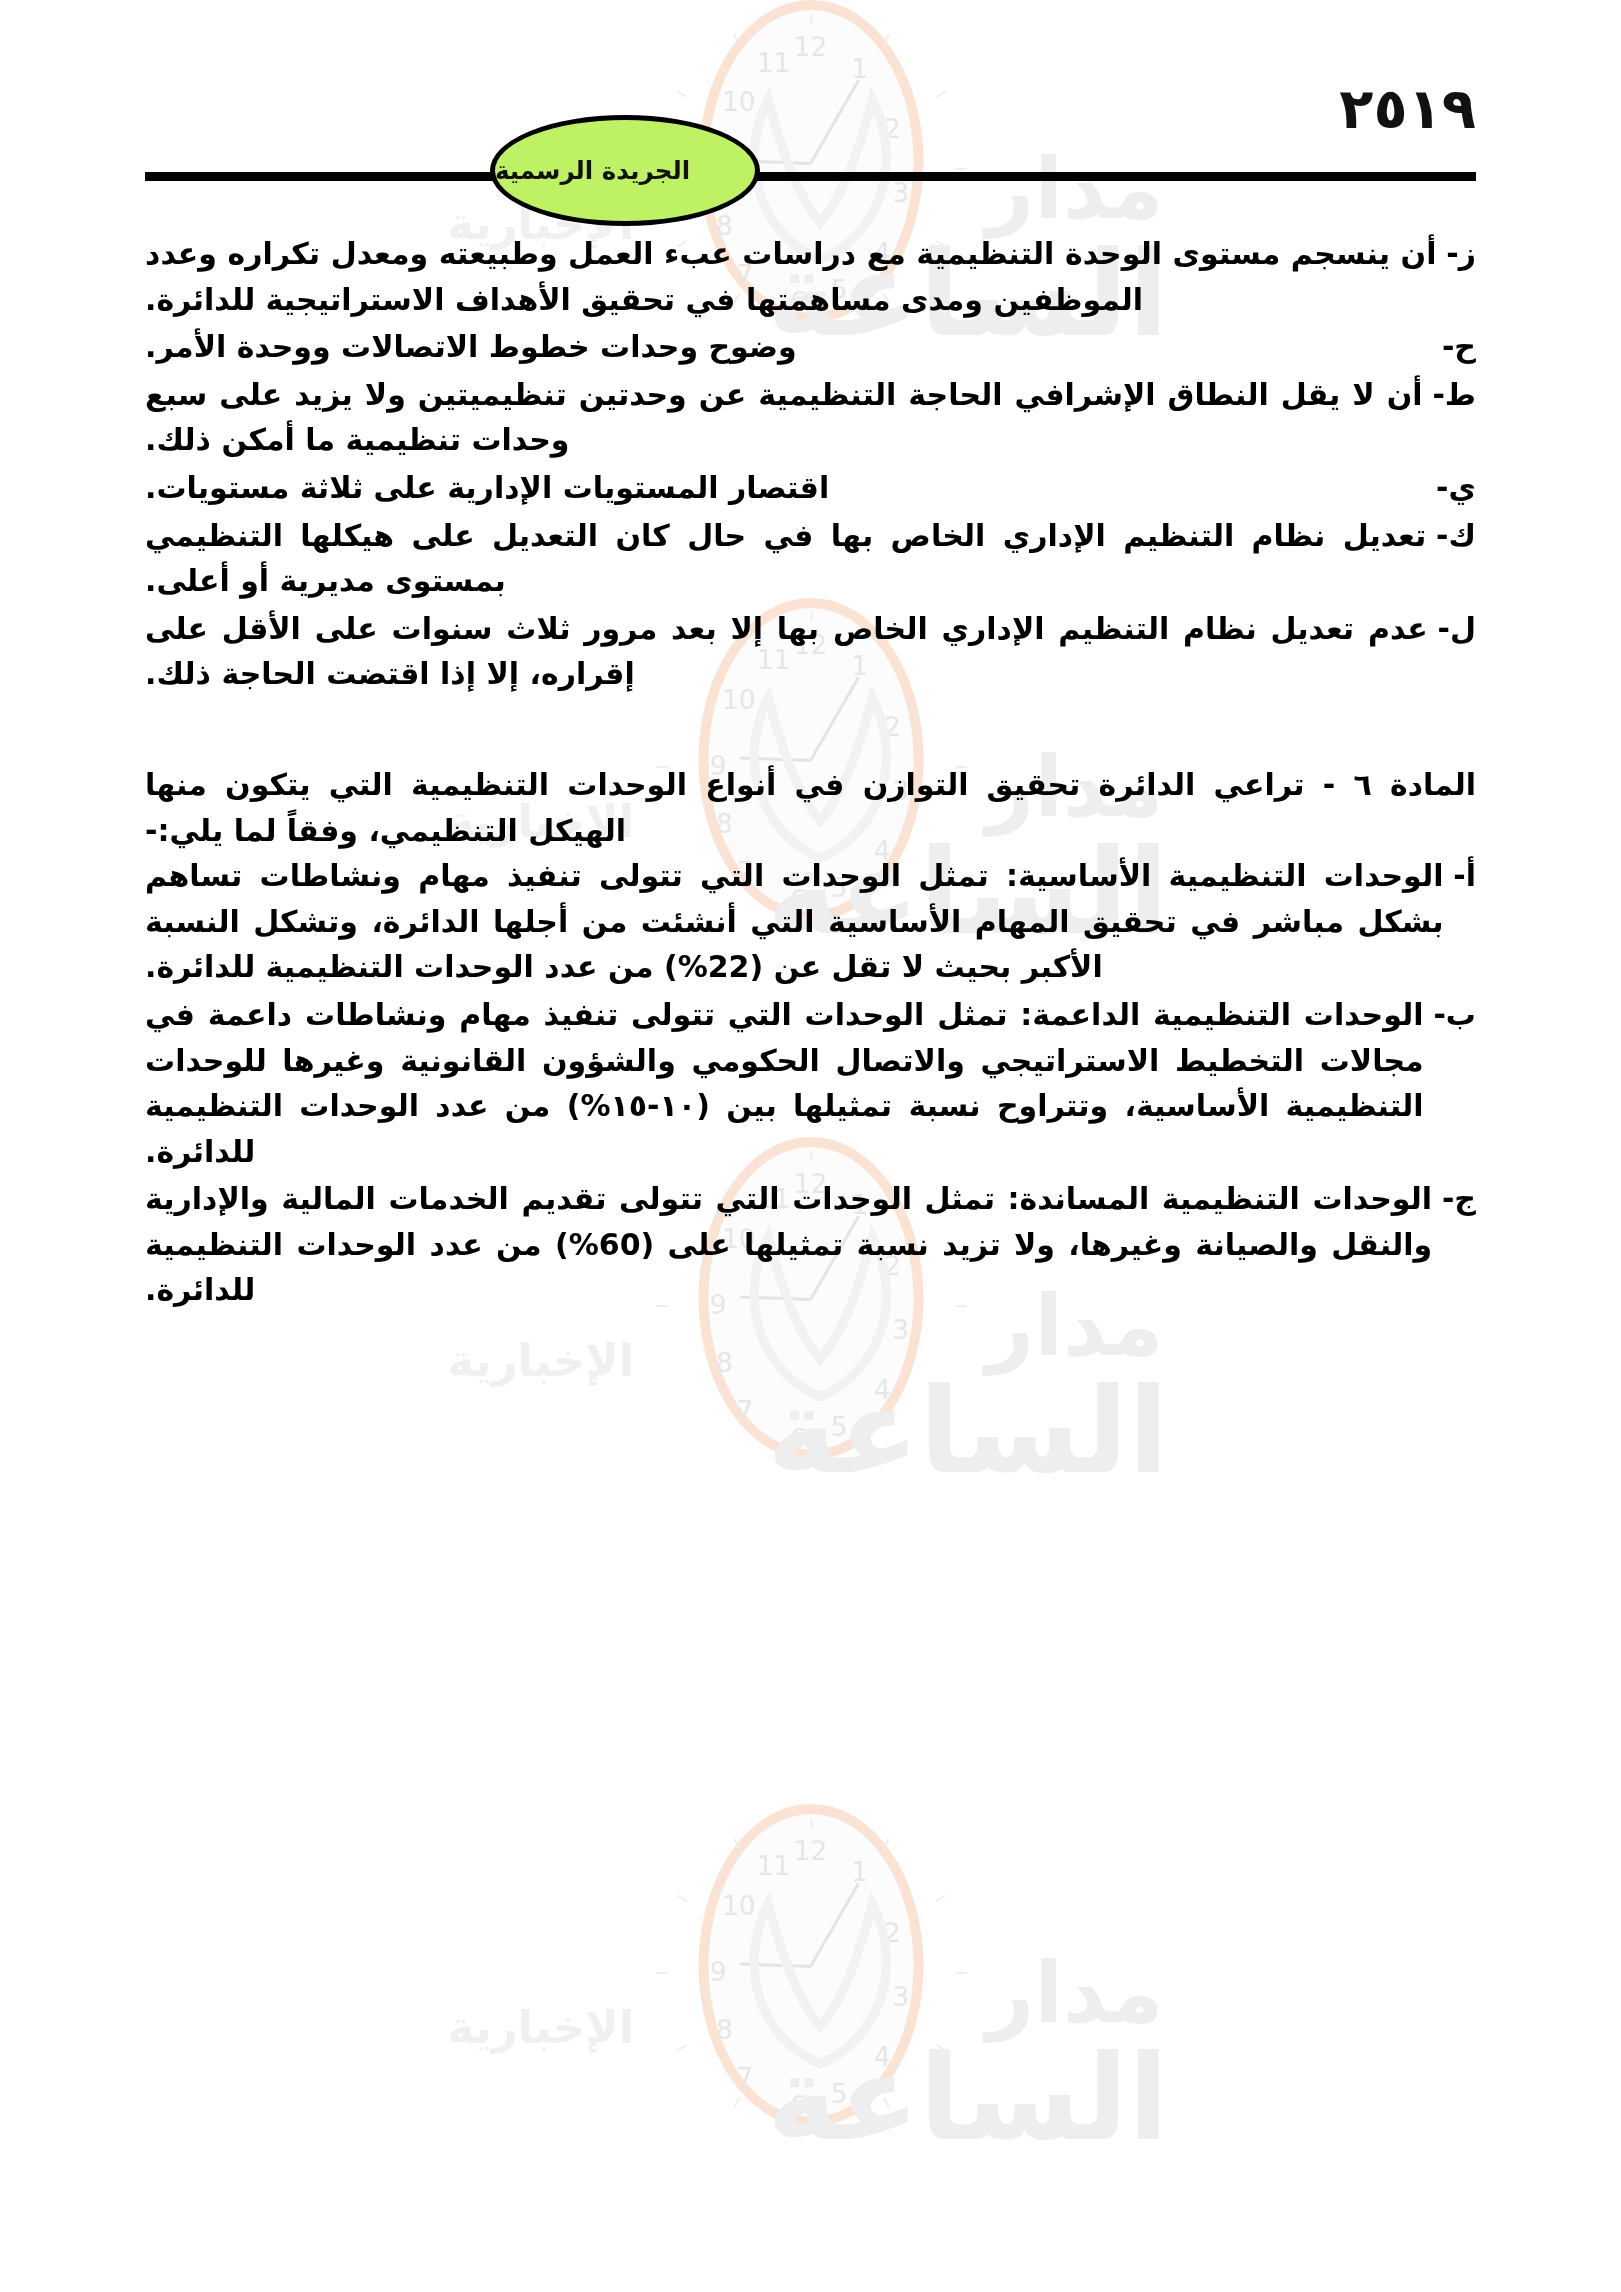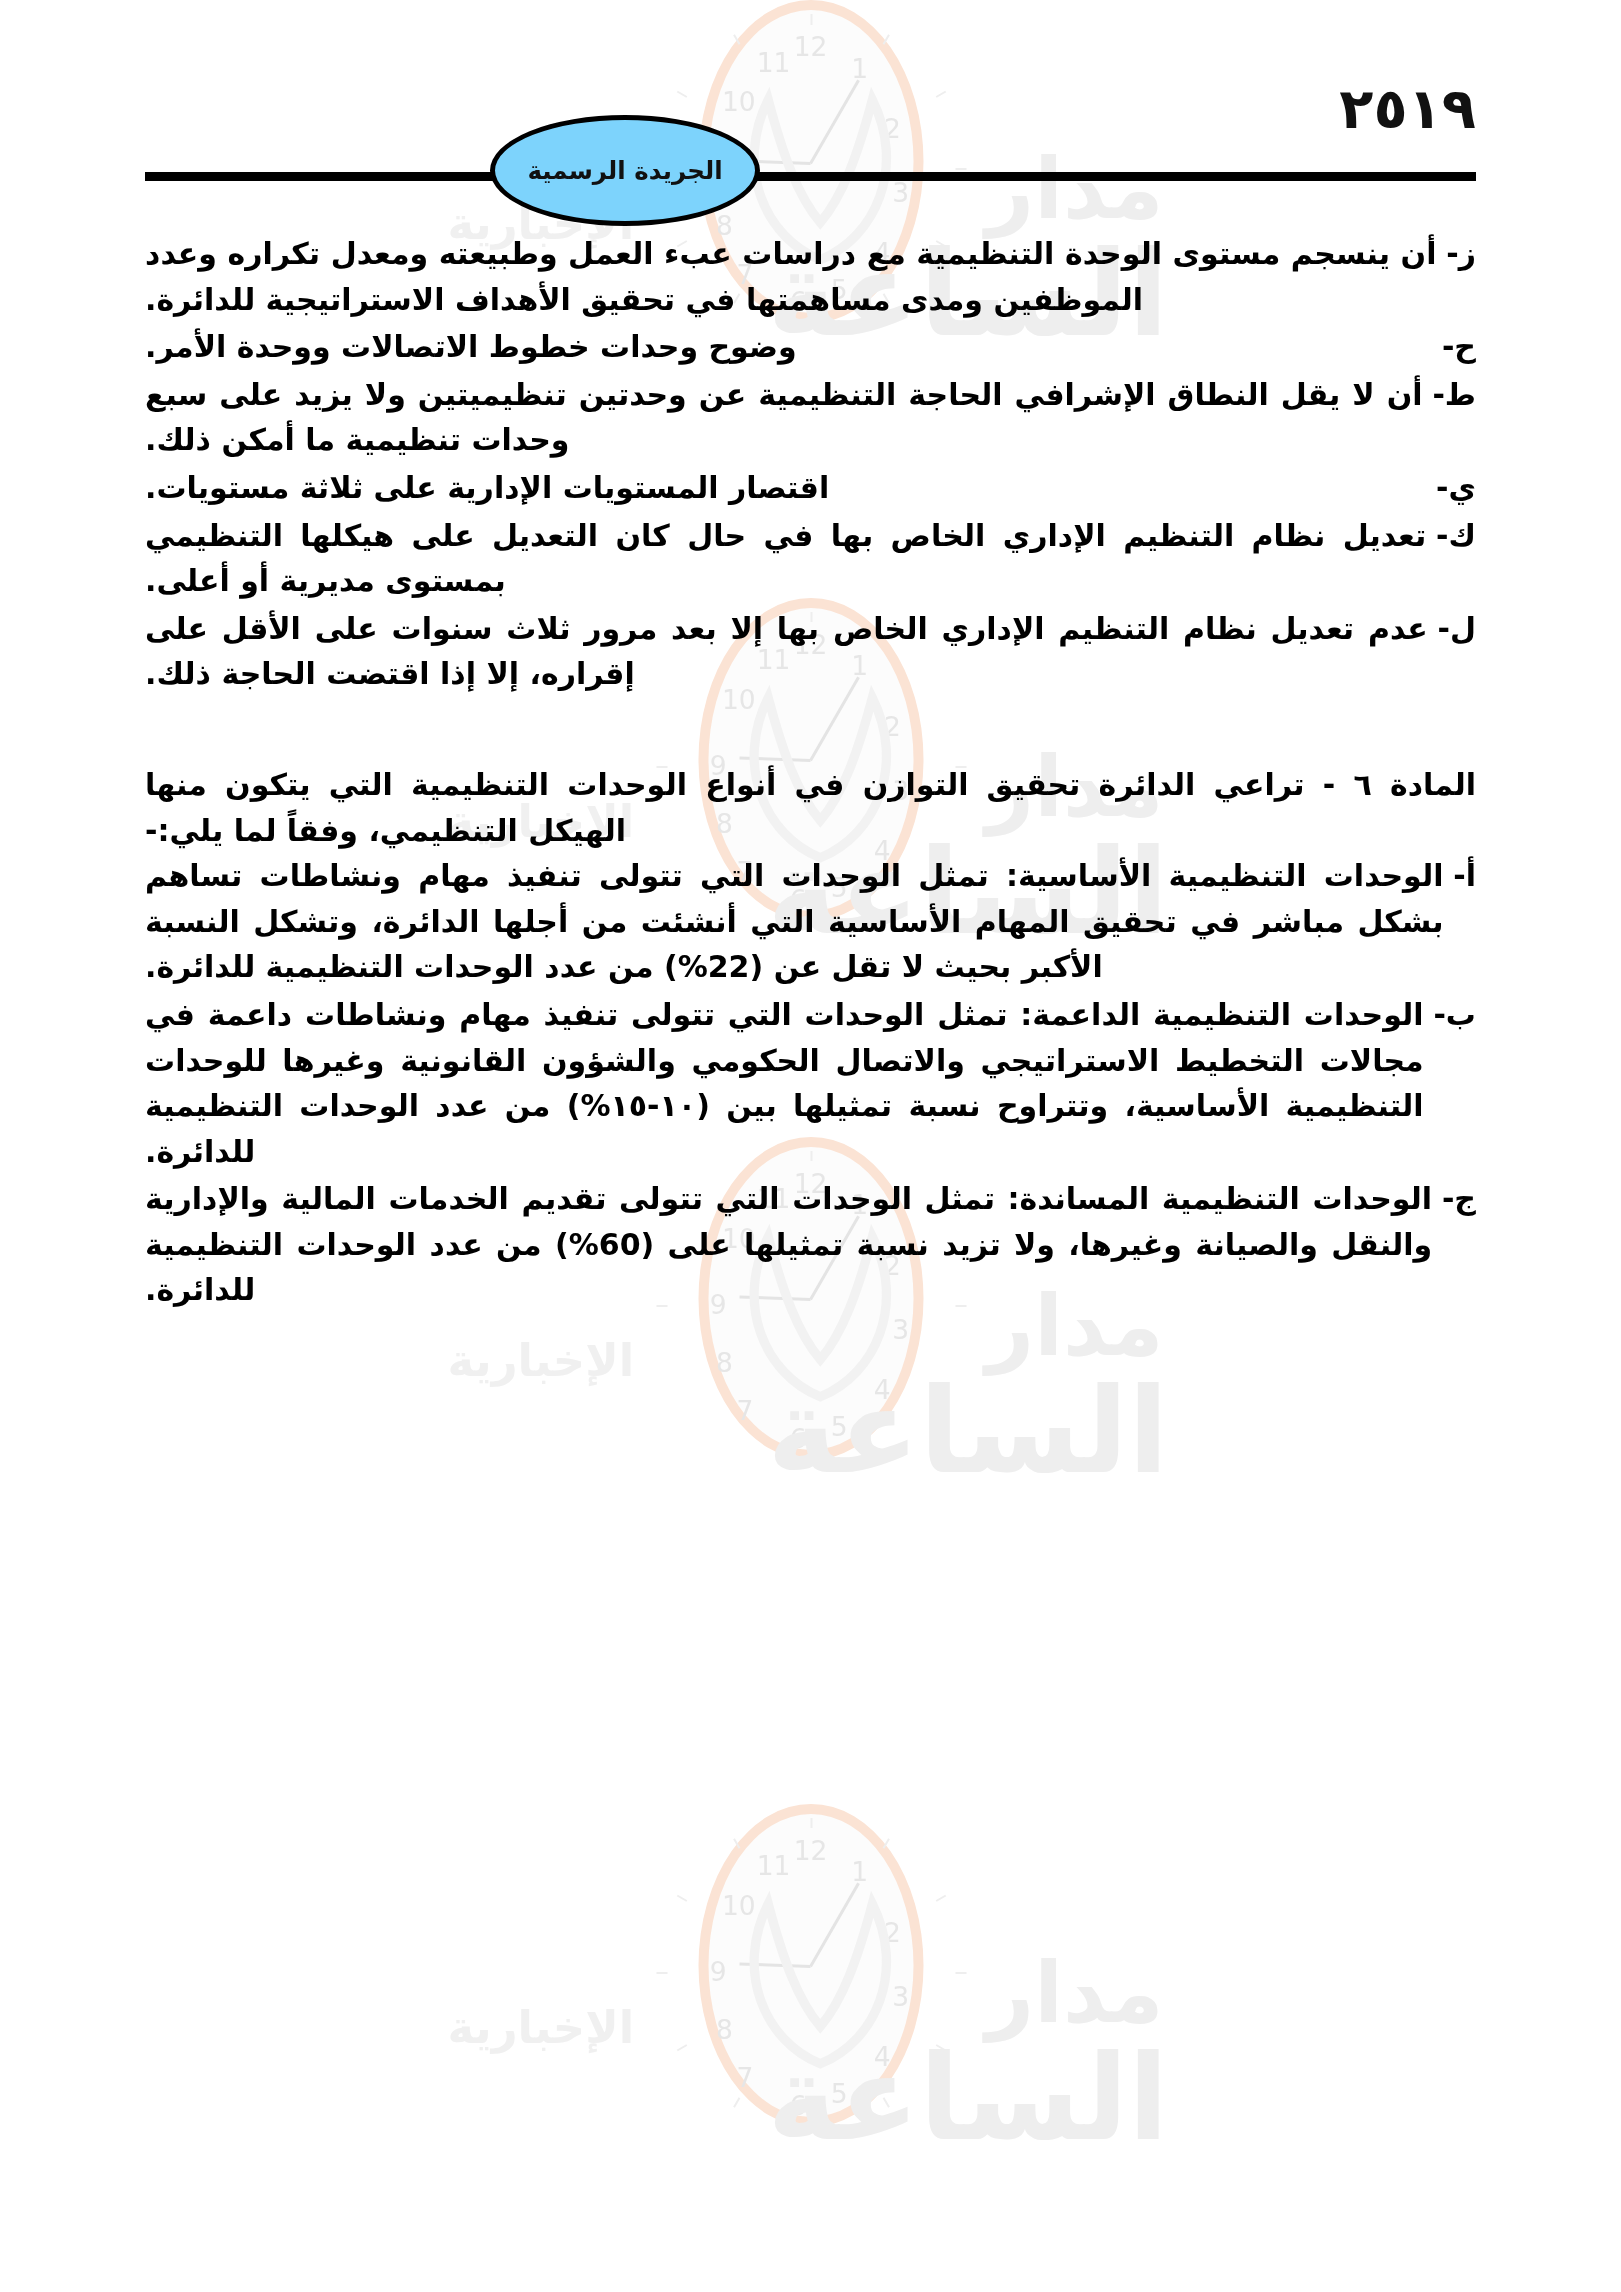--- a/index.html
+++ b/index.html
@@ -140,24 +140,24 @@
     background: #000;
   }
   .gazette-oval {
     position: absolute;
     left: 345px;
     top: 39px;
     width: 260px;
     height: 101px;
     border: 5.9px solid #000;
     border-radius: 50%;
-    background: #7dd3fc;
+    background: #bef264;
     display: flex;
     align-items: center;
-    justify-content: center;
+    justify-content: flex-end;
   }
   .gazette-oval span {
     font-family: "DejaVu Sans", "Liberation Sans", sans-serif;
     font-size: 24.5px;
     font-weight: 700;
     color: #111;
   }
 
   
   .body-content {

